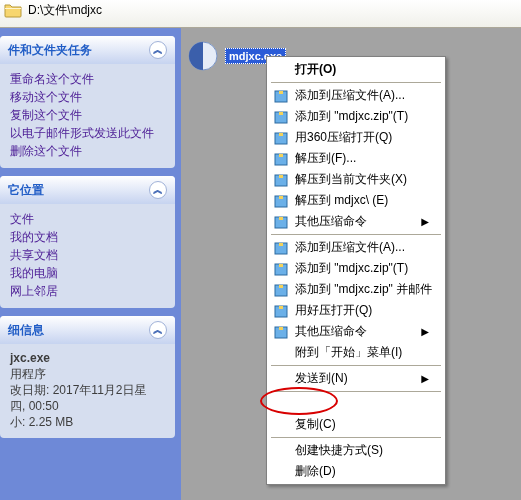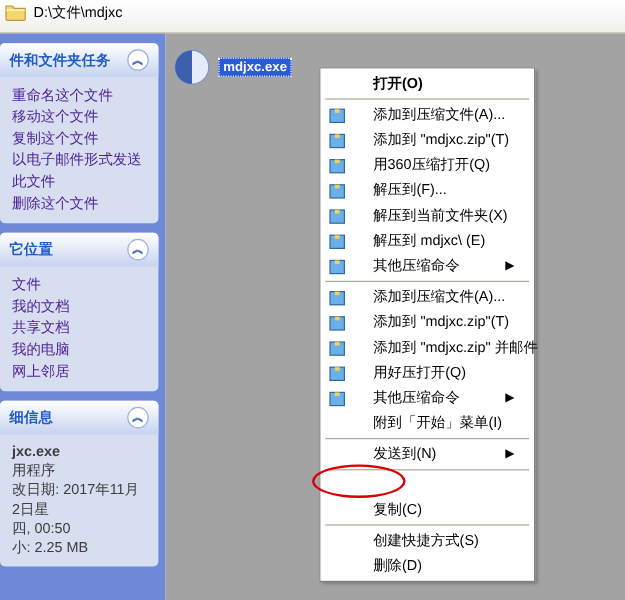--- a/index.html
+++ b/index.html
@@ -1,33 +1,33 @@
 <!DOCTYPE html>
 <html><head>
 <meta charset="utf-8">
 <style>
   * { box-sizing: border-box; margin: 0; padding: 0; }
   body { font-family: "Microsoft YaHei", SimSun, Tahoma, sans-serif; font-size: 12px; background: #fff; width: 521px; height: 500px; overflow: hidden; }
   .addressbar { height: 28px; border-bottom: 1px solid #aca899; background: linear-gradient(#fff,#f0f0ea); display: flex; align-items: flex-start; padding: 2px 4px; }
   .folder-ico { width: 18px; height: 16px; margin-right: 6px; }
   .addr-text { font-size: 12px; }
   .main { display: flex; height: calc(100% - 28px); }
-  .sidebar { width: 138px; background: #6e89d7; padding: 0 6px 6px 0; overflow: hidden; }
+  .sidebar { width: 181px; background: #6e89d7; padding: 0 6px 6px 0; overflow: hidden; }
   .panel { background: #d6deef; border-radius: 4px; margin-top: 8px; padding: 0 0 8px 0; }
   .panel-hdr { background: linear-gradient(#fff,#c6d3f0); border-radius: 4px 4px 0 0; padding: 5px 8px; display: flex; align-items: center; justify-content: space-between; font-size: 12px; font-weight: bold; color: #215dc6; }
   .chev { width: 18px; height: 18px; border-radius: 50%; background: #fff; border: 1px solid #a0b2d8; display: inline-flex; justify-content: center; align-items: center; font-size: 10px; color: #4b6fb8; }
   .panel-body { padding: 6px 10px 0 10px; }
   .panel-body a, .panel-body div.link { display: block; color: #4c1d95; text-decoration: none; font-size: 12px; line-height: 18px; cursor: pointer; }
   .panel-body .info { color: #3d3d3d; line-height: 16px; }
   .content { flex: 1; position: relative; background: #a3a3a3; font-weight: bold; }
   .file-item { position: absolute; left: 6px; top: 12px; display: flex; align-items: center; gap: 6px; }
   .file-icon { width: 32px; height: 32px; }
   .file-label { font-size: 11px; padding: 1px 3px; background: #2a5bd7; color: #fff; border: 1px dotted #fff; }
   .ctxmenu { position: absolute; left: 266px; top: 56px; width: 180px; background: #fff; border: 1px solid #808080; box-shadow: 2px 2px 3px rgba(0,0,0,.3); padding: 2px; font-size: 12px; }
-  .mi { display: flex; align-items: center; gap: 22px; padding: 2px 14px 2px 4px; cursor: default; line-height: 17px; }
+  .mi { display: flex; align-items: center; gap: 6px; padding: 2px 14px 2px 4px; cursor: default; line-height: 17px; }
   .mi .lic { width: 16px; height: 16px; flex-shrink: 0; }
   .mi .txt { flex: 1; white-space: nowrap; }
   .mi .arr { width: 8px; text-align: center; color: #000; font-size: 10px; }
   .mi.bold .txt { font-weight: bold; }
   .sep { height: 1px; background: #aca899; margin: 2px 2px; }
   .ring { position: absolute; border: 2px solid #d80000; border-radius: 50%; width: 78px; height: 28px; left: 260px; top: 387px; pointer-events: none; }
 </style>
 </head>
 <body>
 

